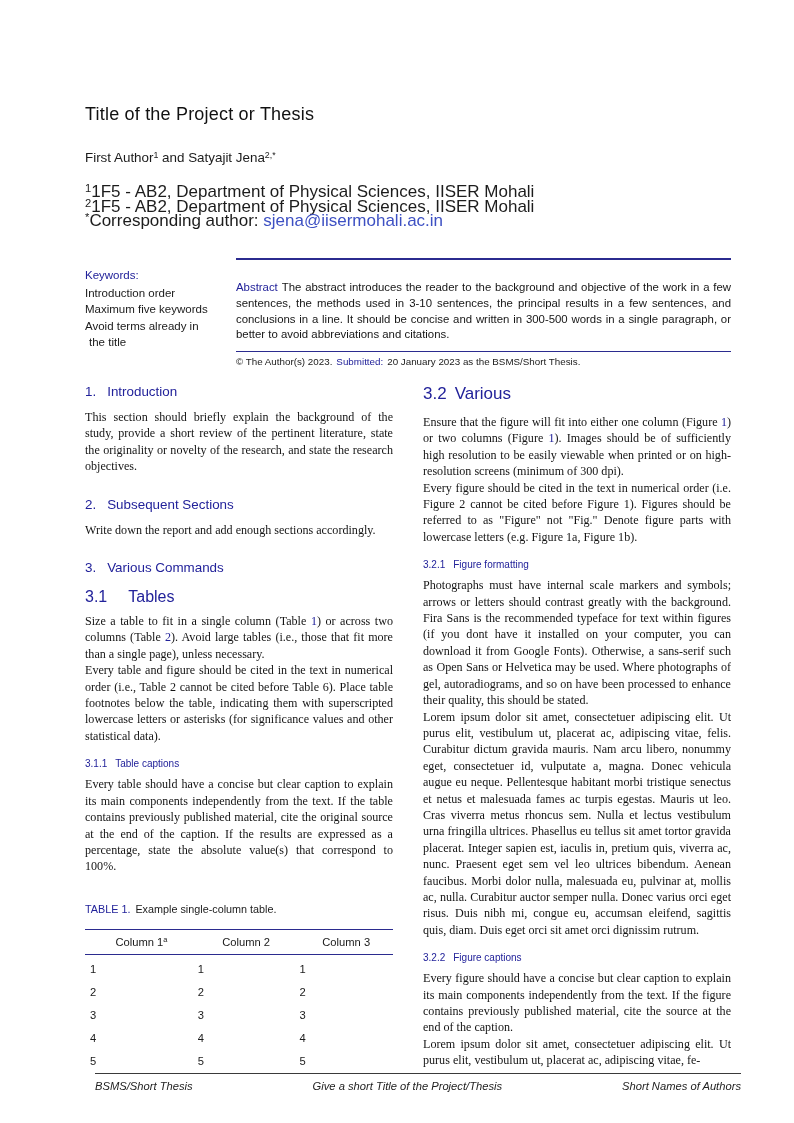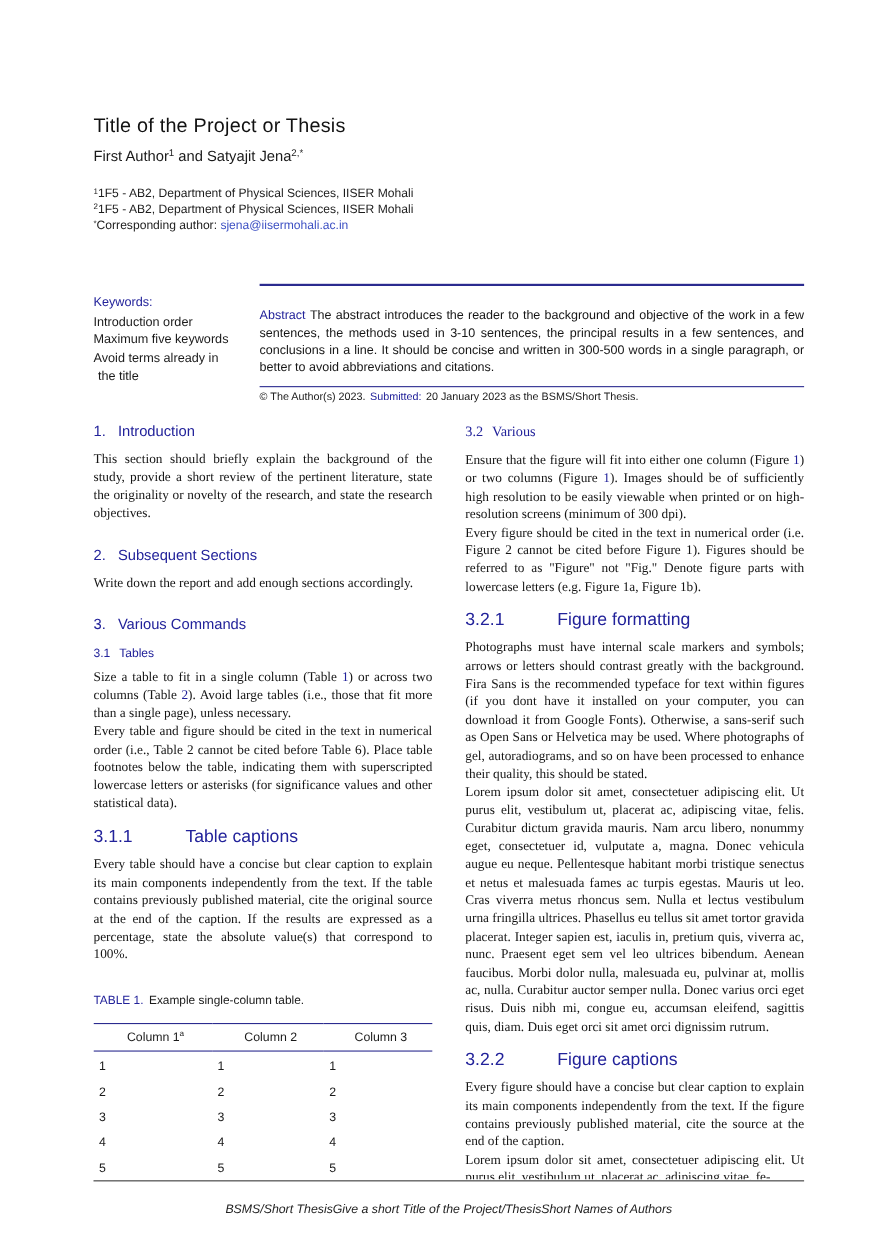--- a/index.html
+++ b/index.html
@@ -5,22 +5,22 @@
   html,body { margin:0; padding:0; background:#ffffff; }
   .page {
     position:relative; width:794px; height:1123px; background:#ffffff;
     font-family:"Liberation Sans", sans-serif; color:#1a1a1a; overflow:hidden;
   }
   sup { font-size:66%; line-height:0; position:relative; top:-0.45em; vertical-align:baseline; }
 
   
   .title-block { position:absolute; left:85px; top:104px; width:645px; }
   .page-title { margin:0; font-size:18px; font-weight:500; color:#111; letter-spacing:0.2px; }
-  .authors { margin:9px 0 0 0; font-size:13.4px; color:#1a1a1a; }
-  .affils { margin-top:20px; font-size:11px; line-height:14.6px; color:#1c1c1c; }
+  .authors { margin:25px 0 0 0; font-size:13.4px; color:#1a1a1a; }
+  .affils { margin-top:20px; font-size:17px; line-height:14.6px; color:#1c1c1c; }
   .affils p { margin:0; }
   a.email { color:#3d50c3; text-decoration:none; }
 
   
   .abstract-row { position:absolute; left:85px; top:258px; width:646px; display:flex; align-items:flex-start; }
   .keywords { width:151px; flex:0 0 151px; font-size:11.5px; line-height:16.2px; padding-top:9px; }
   .kw-label { color:#22229a; margin-bottom:2px; }
   .kw-line { color:#1a1a1a; }
   .kw-line.indent { padding-left:4px; }
   .abstract { flex:1; }
@@ -30,45 +30,45 @@
   .abs-rule-bottom { border-top:1px solid #2b2b8f; }
   .copyright { padding-top:4px; font-size:9.8px; color:#1a1a1a; }
   .copyright .navy { color:#22229a; margin:0 4px 0 4px; }
 
   
   .columns { position:absolute; left:85px; top:382px; width:646px; height:690px;
              display:flex; justify-content:space-between; overflow:hidden; }
   .col { width:308px; flex:0 0 308px; }
   h2.sec, h3.subsec, h4.subsubsec { color:#22229a; font-weight:500; display:flex; }
   h2.sec { font-size:13.4px; margin:22px 0 10px 0; }
-  h3.subsec { font-size:11px; margin:13px 0 7px 0; }
-  h4.subsubsec { font-size:16px; margin:14px 0 7px 0;gap:40px; }
+  h3.subsec { font-size:16px; margin:13px 0 7px 0;gap:13px; }
+  h4.subsubsec { font-size:10px; margin:14px 0 7px 0; }
   .col > h2:first-child { margin-top:2px; }
   h2 .num { margin-right:11px; }
   h3 .num, h4 .num { margin-right:8px; }
   p.body { font-family:"Liberation Serif", serif; font-size:12.1px; line-height:16.4px;
            text-align:justify; margin:0; color:#141414; }
   .ref { color:#22229a; }
 
   
   .table-block { margin-top:28px; }
   .table-caption { font-size:10.8px; margin-bottom:14px; color:#1a1a1a; }
   .cap-label { color:#22229a; margin-right:5px; }
   table.t1 { width:100%; border-collapse:collapse; font-size:11.2px; color:#1a1a1a; }
   table.t1 thead tr { border-top:1.6px solid #2b2b8f; border-bottom:1.6px solid #2b2b8f; }
   table.t1 th { text-align:center; font-weight:normal; padding:6px 0 6px 5px; }
   table.t1 td { padding:5.5px 0 5.5px 5px; }
   table.t1 tbody tr:first-child td { padding-top:8px; }
   table.t1 { border-bottom:2.6px solid #2b2b8f; }
   col.c1 { width:35%; } col.c2 { width:33%; } col.c3 { width:32%; }
 
   
-  .footer { position:absolute; left:85px; top:1073px; width:646px;
-            border-top:1.1px solid #3a3a3a; padding-top:20px; display:flex;
-            justify-content:center; font-style:italic; font-size:11.2px; color:#222; }
+  .footer { position:absolute; left:95px; top:1073px; width:646px;
+            border-top:1.1px solid #3a3a3a; padding-top:6px; display:flex;
+            justify-content:space-between; font-style:italic; font-size:11.2px; color:#222; }
 </style>
 </head>
 <body>
 
 <div class="page">
 
   <div class="title-block">
     <h1 class="page-title">Title of the Project or Thesis</h1>
     <p class="authors"><span>First Author</span><sup>1</sup><span> and Satyajit Jena</span><sup>2,*</sup></p>
     <div class="affils">
@@ -168,21 +168,21 @@
                 <td>5</td>
                 <td>5</td>
               </tr>
           </tbody>
         </table>
 
       </div>
     </div>
 
     <div class="col">
-      <h2 class="sec" style="font-size:13px;font-family:Liberation Serif, serif;">
+      <h2 class="sec" style="font-size:17px;">
           <span class="num" style="margin-right:8px;">3.2</span>
           <span>Various</span>
         </h2>
       <p class="body"><span>Ensure that the figure will fit into either one column (Figure </span><span class="ref">1</span><span>) or two columns (Figure </span><span class="ref">1</span><span>). Images should be of sufficiently high resolution to be easily viewable when printed or on high-resolution screens (minimum of 300 dpi).</span></p>
       <p class="body">Every figure should be cited in the text in numerical order (i.e. Figure 2 cannot be cited before Figure 1). Figures should be referred to as "Figure" not "Fig." Denote figure parts with lowercase letters (e.g. Figure 1a, Figure 1b).</p>
 
       <h4 class="subsubsec">
           <span class="num">3.2.1</span>
           <span>Figure formatting</span>
         </h4>

